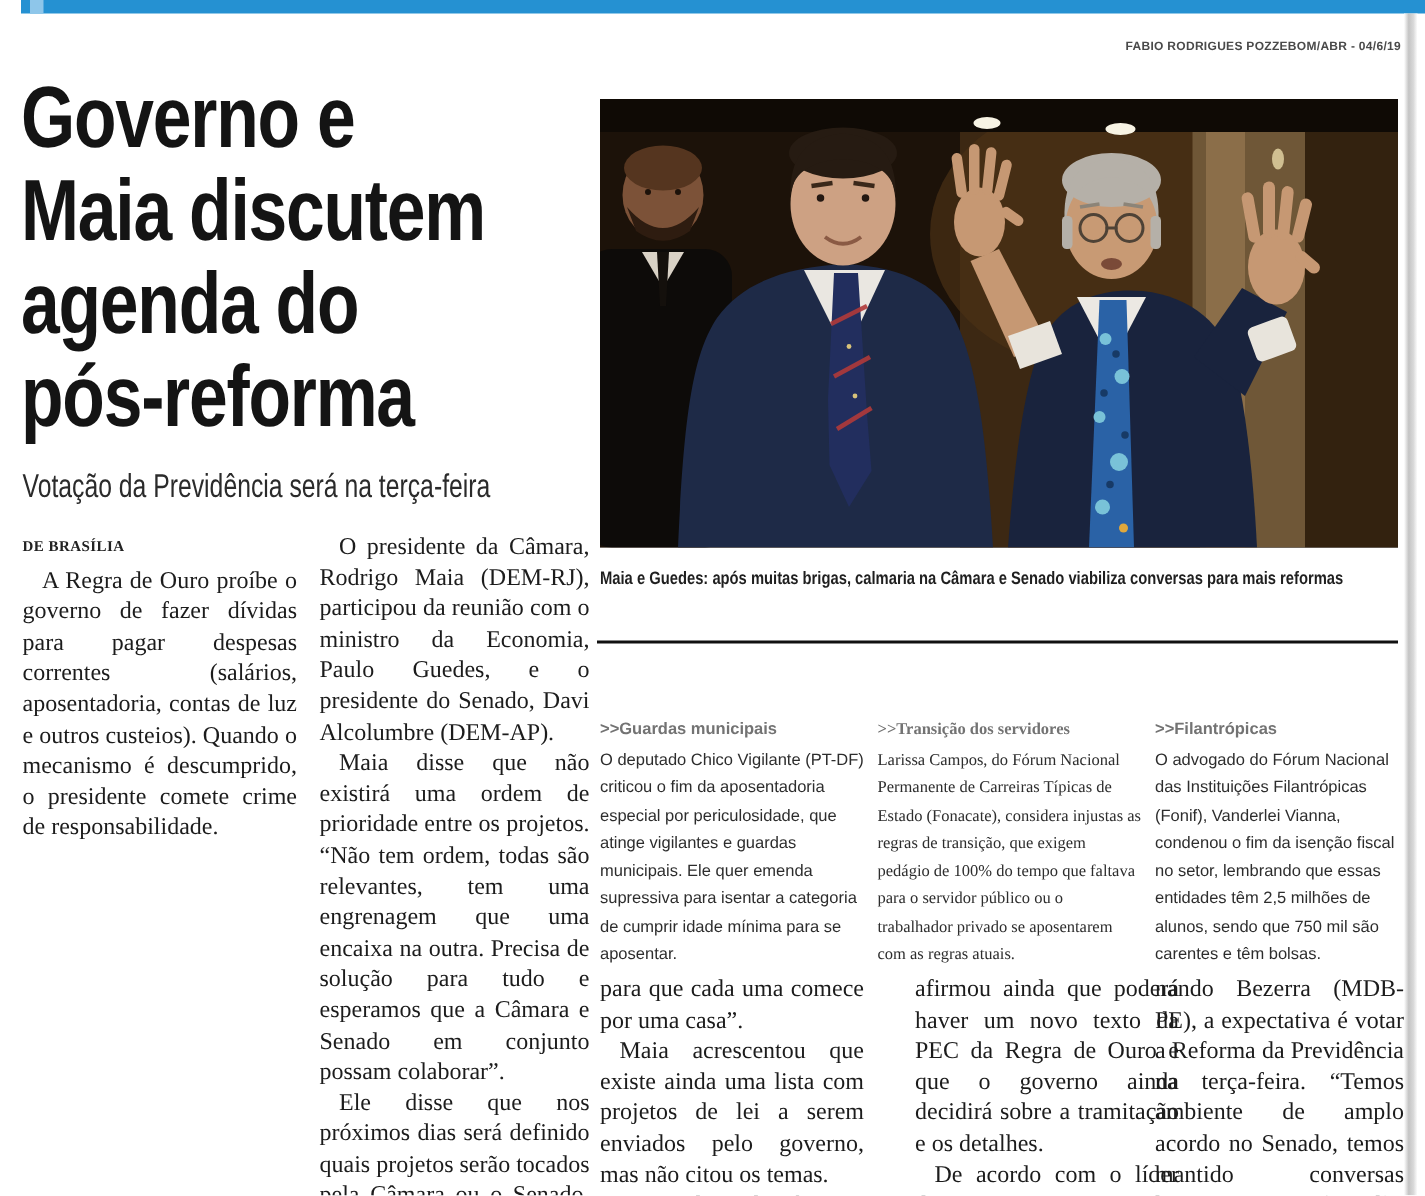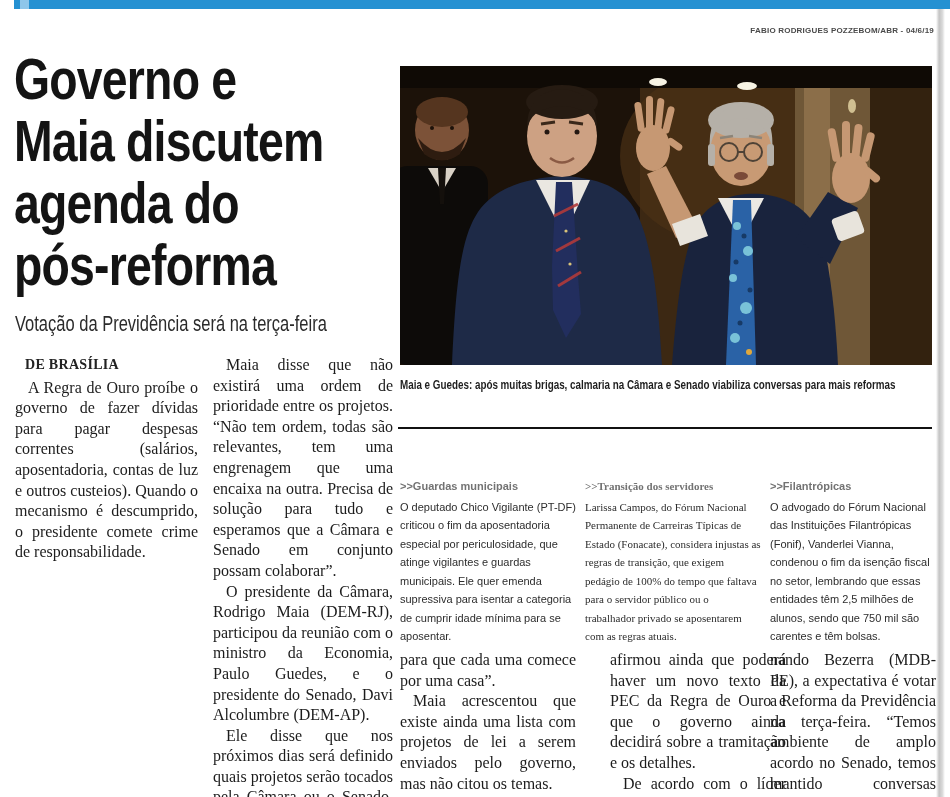--- a/index.html
+++ b/index.html
@@ -11,21 +11,21 @@
   
   .credit{position:absolute;top:26px;right:16px;font-size:8px;font-weight:bold;
           letter-spacing:.2px;color:#4a4a4a;}
   
   .headline{position:absolute;left:14px;top:48px;width:480px;margin:0;
             font-size:58px;line-height:62px;font-weight:bold;color:#141414;
             transform:scaleX(.8);transform-origin:top left;letter-spacing:-1px;}
   .subhead{position:absolute;left:15px;top:311px;width:500px;font-size:22px;
            font-weight:400;color:#2b2b2b;transform:scaleX(.75);transform-origin:top left;
            white-space:nowrap;}
-  .dateline{font-size:14px;font-weight:bold;color:#222;letter-spacing:.3px;margin:0 0 2px 10px;}
+  .dateline{font-size:10px;font-weight:bold;color:#222;letter-spacing:.3px;margin:0 0 2px 0;}
   
   .col{position:absolute;font-family:"Liberation Serif",serif;font-size:16px;
        line-height:20.6px;color:#1c1c1c;text-align:justify;}
   .col p{margin:0;}
   .col p.ind{text-indent:13px;}
   .col1{left:15px;top:355px;width:183px;height:440px;}
   .col2{left:213px;top:355px;width:180px;height:440px;}
   .col3{left:400px;top:650px;width:176px;height:147px;}
   .col4{left:585px;top:650px;width:176px;height:147px;margin-left:25px;}
   .col5{left:770px;top:650px;width:166px;height:147px;}
@@ -64,22 +64,22 @@
   </h1>
 
   <div class="subhead">Votação da Previdência será na terça-feira</div>
 
   <div class="col col1">
     <div class="dateline">DE BRASÍLIA</div>
     <p class="ind">A Regra de Ouro proíbe o governo de fazer dívidas para pagar despesas correntes (salários, aposentadoria, contas de luz e outros custeios). Quando o mecanismo é descumprido, o presidente comete crime de responsabilidade.</p>
   </div>
 
   <div class="col col2">
+    <p class="ind">O presidente da Câmara, Rodrigo Maia (DEM-RJ), participou da reunião com o ministro da Economia, Paulo Guedes, e o presidente do Senado, Davi Alcolumbre (DEM-AP).</p>
     <p class="ind">Maia disse que não existirá uma ordem de prioridade entre os projetos. “Não tem ordem, todas são relevantes, tem uma engrenagem que uma encaixa na outra. Precisa de solução para tudo e esperamos que a Câmara e Senado em conjunto possam colaborar”.</p>
-    <p class="ind">O presidente da Câmara, Rodrigo Maia (DEM-RJ), participou da reunião com o ministro da Economia, Paulo Guedes, e o presidente do Senado, Davi Alcolumbre (DEM-AP).</p>
     <p class="ind">Ele disse que nos próximos dias será definido quais projetos serão tocados pela Câmara ou o Senado. “Vamos trabalhar pela comissão mista da reforma tributária e organizar a reforma administrativa e a PEC da Regra de Ouro,</p>
   </div>
 
   <div class="photo">
     <svg viewBox="0 0 532 299" preserveAspectRatio="none">
 
       <rect width="532" height="299" fill="#1c1209"></rect>
       <rect x="240" y="0" width="160" height="299" fill="#3c2813"></rect>
       <ellipse cx="330" cy="90" rx="110" ry="90" fill="#4a3115" opacity="0.7"></ellipse>
       <rect x="395" y="0" width="75" height="299" fill="#6f5737"></rect>

